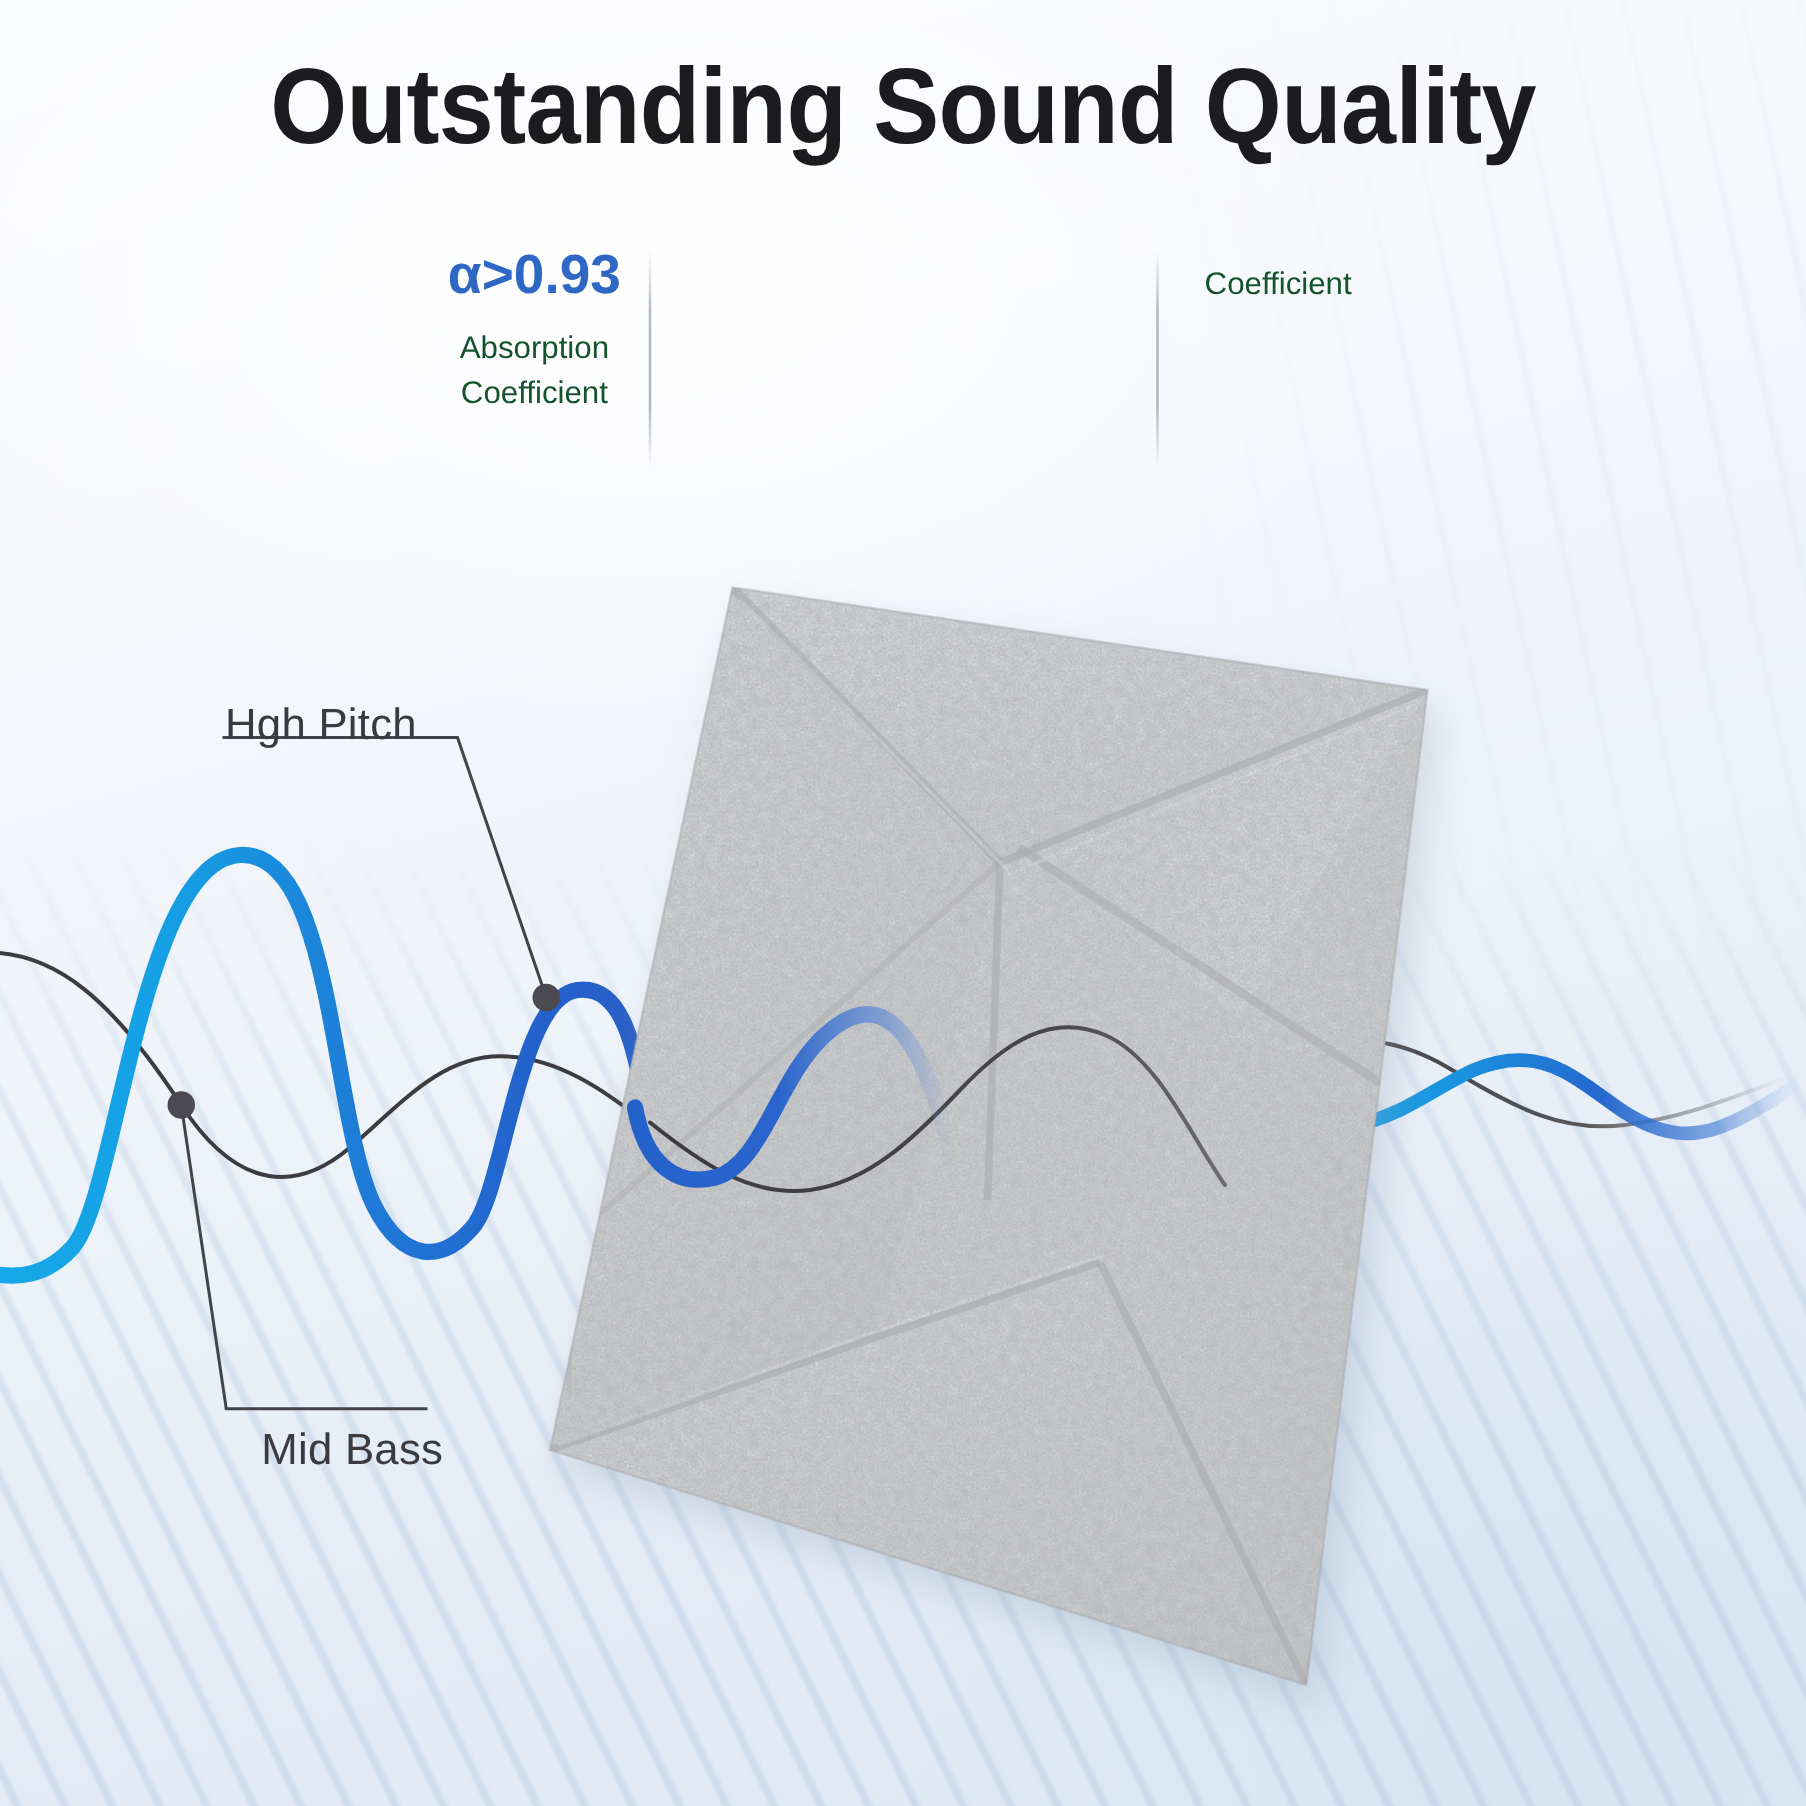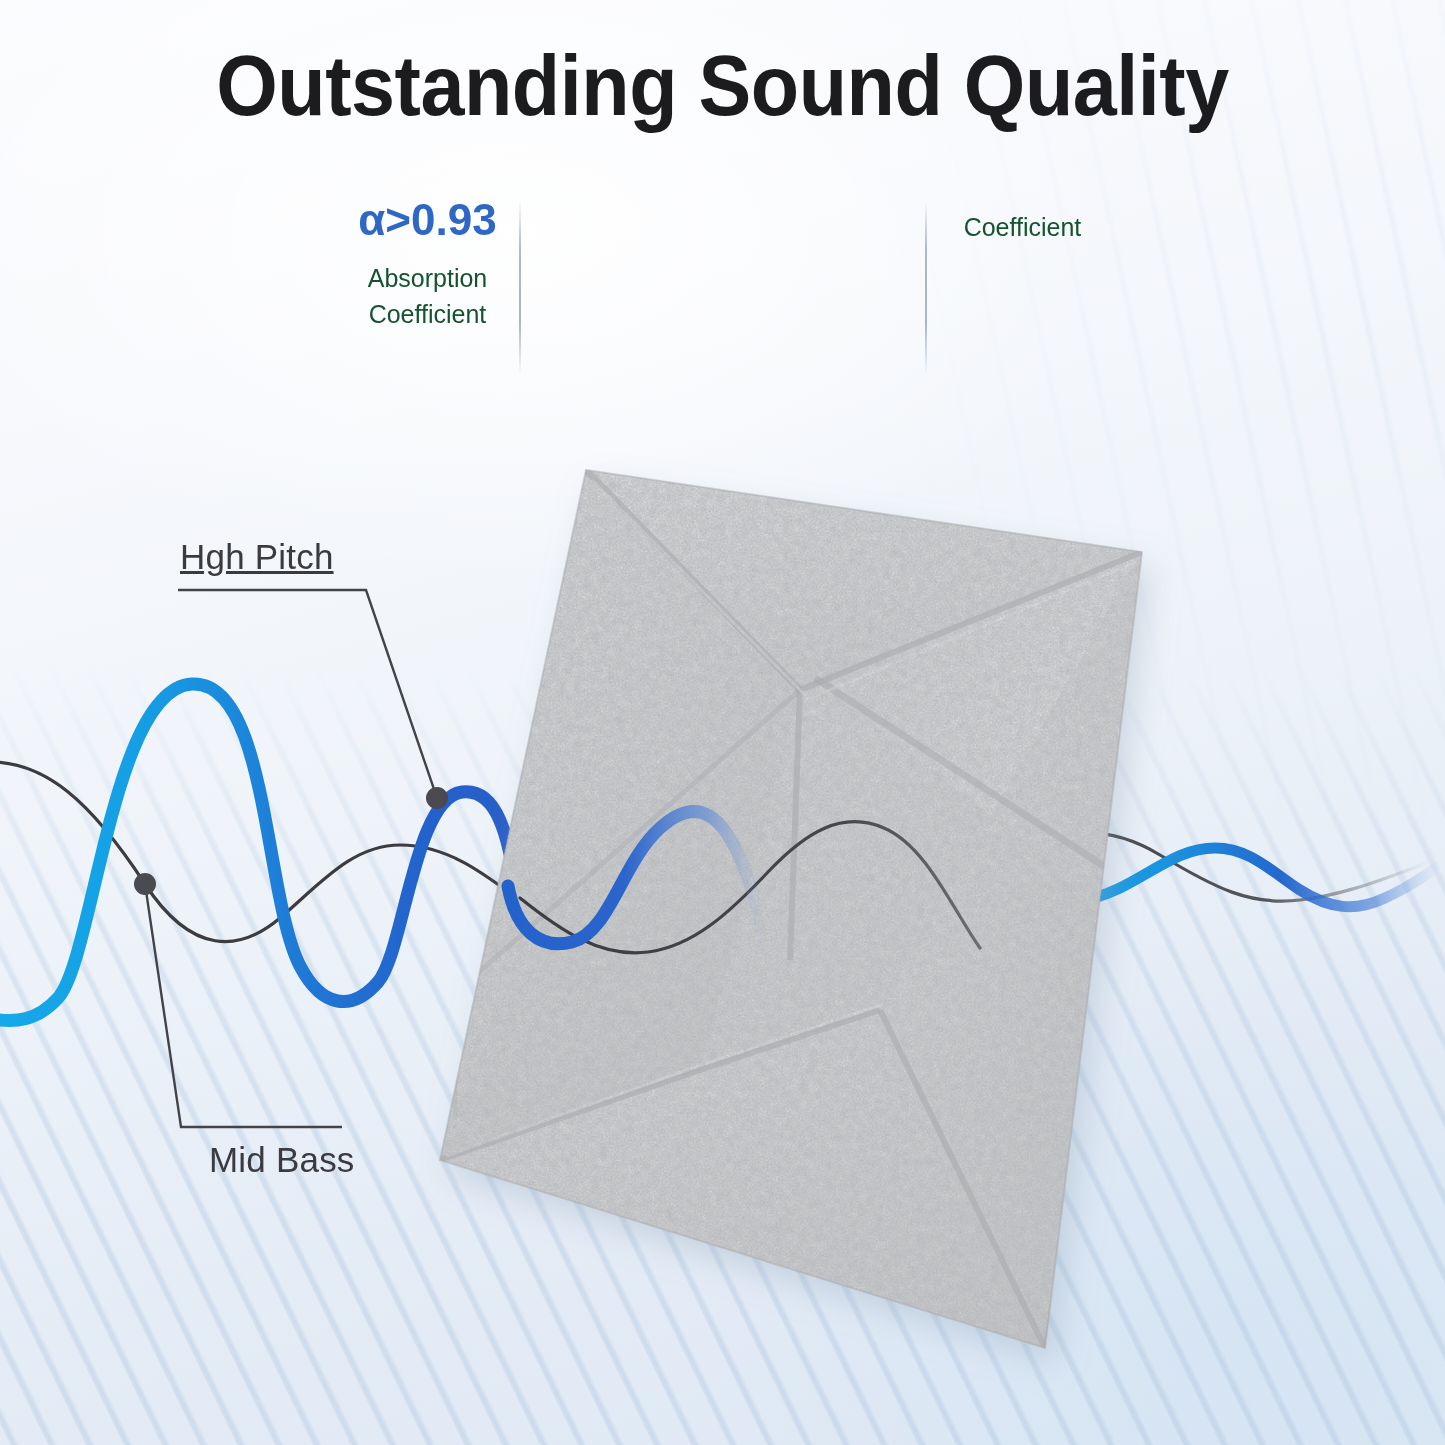--- a/index.html
+++ b/index.html
@@ -141,21 +141,21 @@
   
   .callout {
     position: absolute;
     font-size: 35px;
     font-weight: 400;
     color: #3a3a40;
     letter-spacing: 0.2px;
     font-family: "Liberation Sans", sans-serif;
     white-space: nowrap;
   }
-  .callout.high { left: 180px; top: 537px; text-decoration: underline; }
+  .callout.high { left: 180px; top: 560px; }
   .callout.mid  { left: 181px; top: 1140px; margin-left: 28px; }
 
   
   .layer {
     position: absolute;
     inset: 0;
     width: 1445px;
     height: 1445px;
     pointer-events: none;
   }

